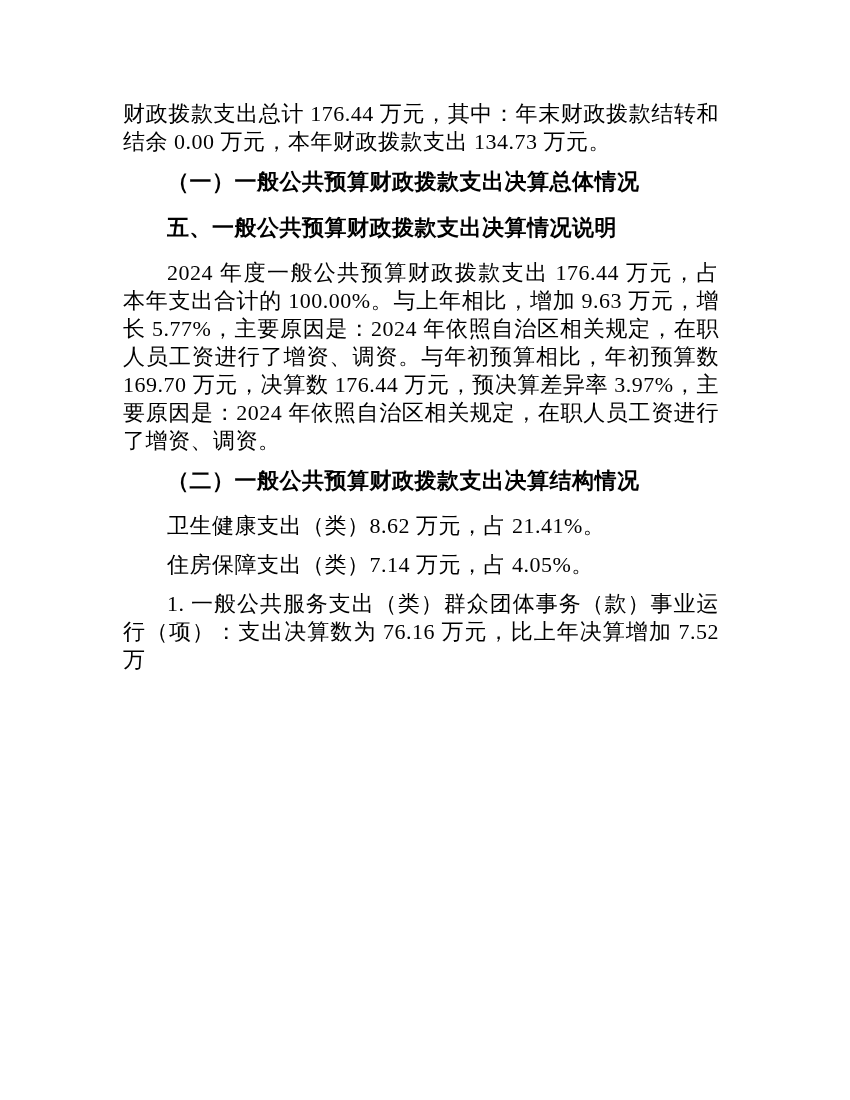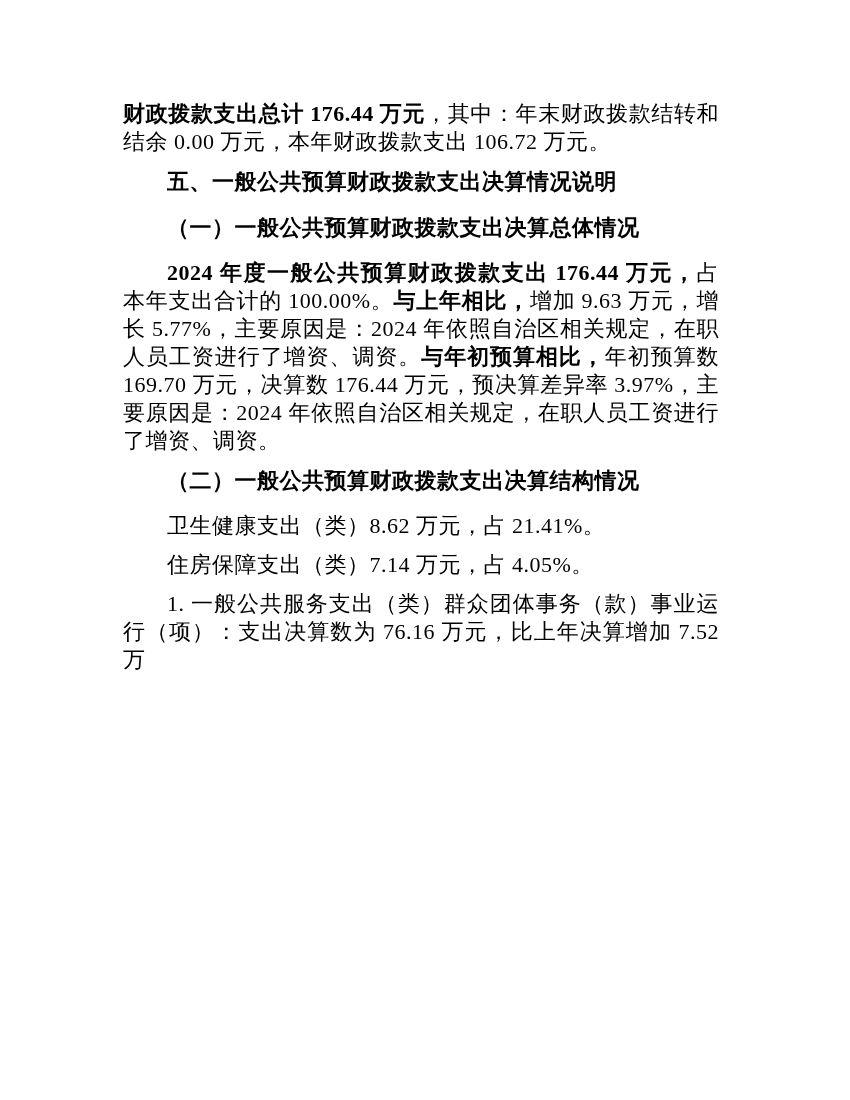--- a/index.html
+++ b/index.html
@@ -33,34 +33,34 @@
     text-indent: 44px;
   }
   p.heading {
     font-family: "Liberation Sans", "DejaVu Sans", sans-serif;
     font-weight: bold;
     text-align: left;
     text-indent: 44px;
     line-height: 30px;
     margin: 8px 0 16px 0;
   }
-  b { font-weight: bold; }
+  b { font-weight: normal; }
 </style>
 </head>
 <body>
 
 <div class="page">
   <div class="content">
 
-    <p><b>财政拨款支出总计 176.44 万元</b><span>，其中：年末财政拨款结转和结余 0.00 万元，本年财政拨款支出 106.72 万元。</span></p>
+    <p><b>财政拨款支出总计 176.44 万元</b><span>，其中：年末财政拨款结转和结余 0.00 万元，本年财政拨款支出 134.73 万元。</span></p>
 
 
+    <p class="heading"><span>（一）一般公共预算财政拨款支出决算总体情况</span></p>
+
     <p class="heading"><span>五、一般公共预算财政拨款支出决算情况说明</span></p>
-
-    <p class="heading"><span>（一）一般公共预算财政拨款支出决算总体情况</span></p>
 
     <p class="indent"><b>2024 年度一般公共预算财政拨款支出 176.44 万元，</b><span>占本年支出合计的 100.00%。</span><b>与上年相比，</b><span>增加 9.63 万元，增长 5.77%，主要原因是：2024 年依照自治区相关规定，在职人员工资进行了增资、调资。</span><b>与年初预算相比，</b><span>年初预算数 169.70 万元，决算数 176.44 万元，预决算差异率 3.97%，主要原因是：2024 年依照自治区相关规定，在职人员工资进行了增资、调资。</span></p>
 
     <p class="heading"><span>（二）一般公共预算财政拨款支出决算结构情况</span></p>
 
 
 
     <p class="indent"><span>卫生健康支出（类）8.62 万元，占 21.41%。</span></p>
 
     <p class="indent"><span>住房保障支出（类）7.14 万元，占 4.05%。</span></p>

